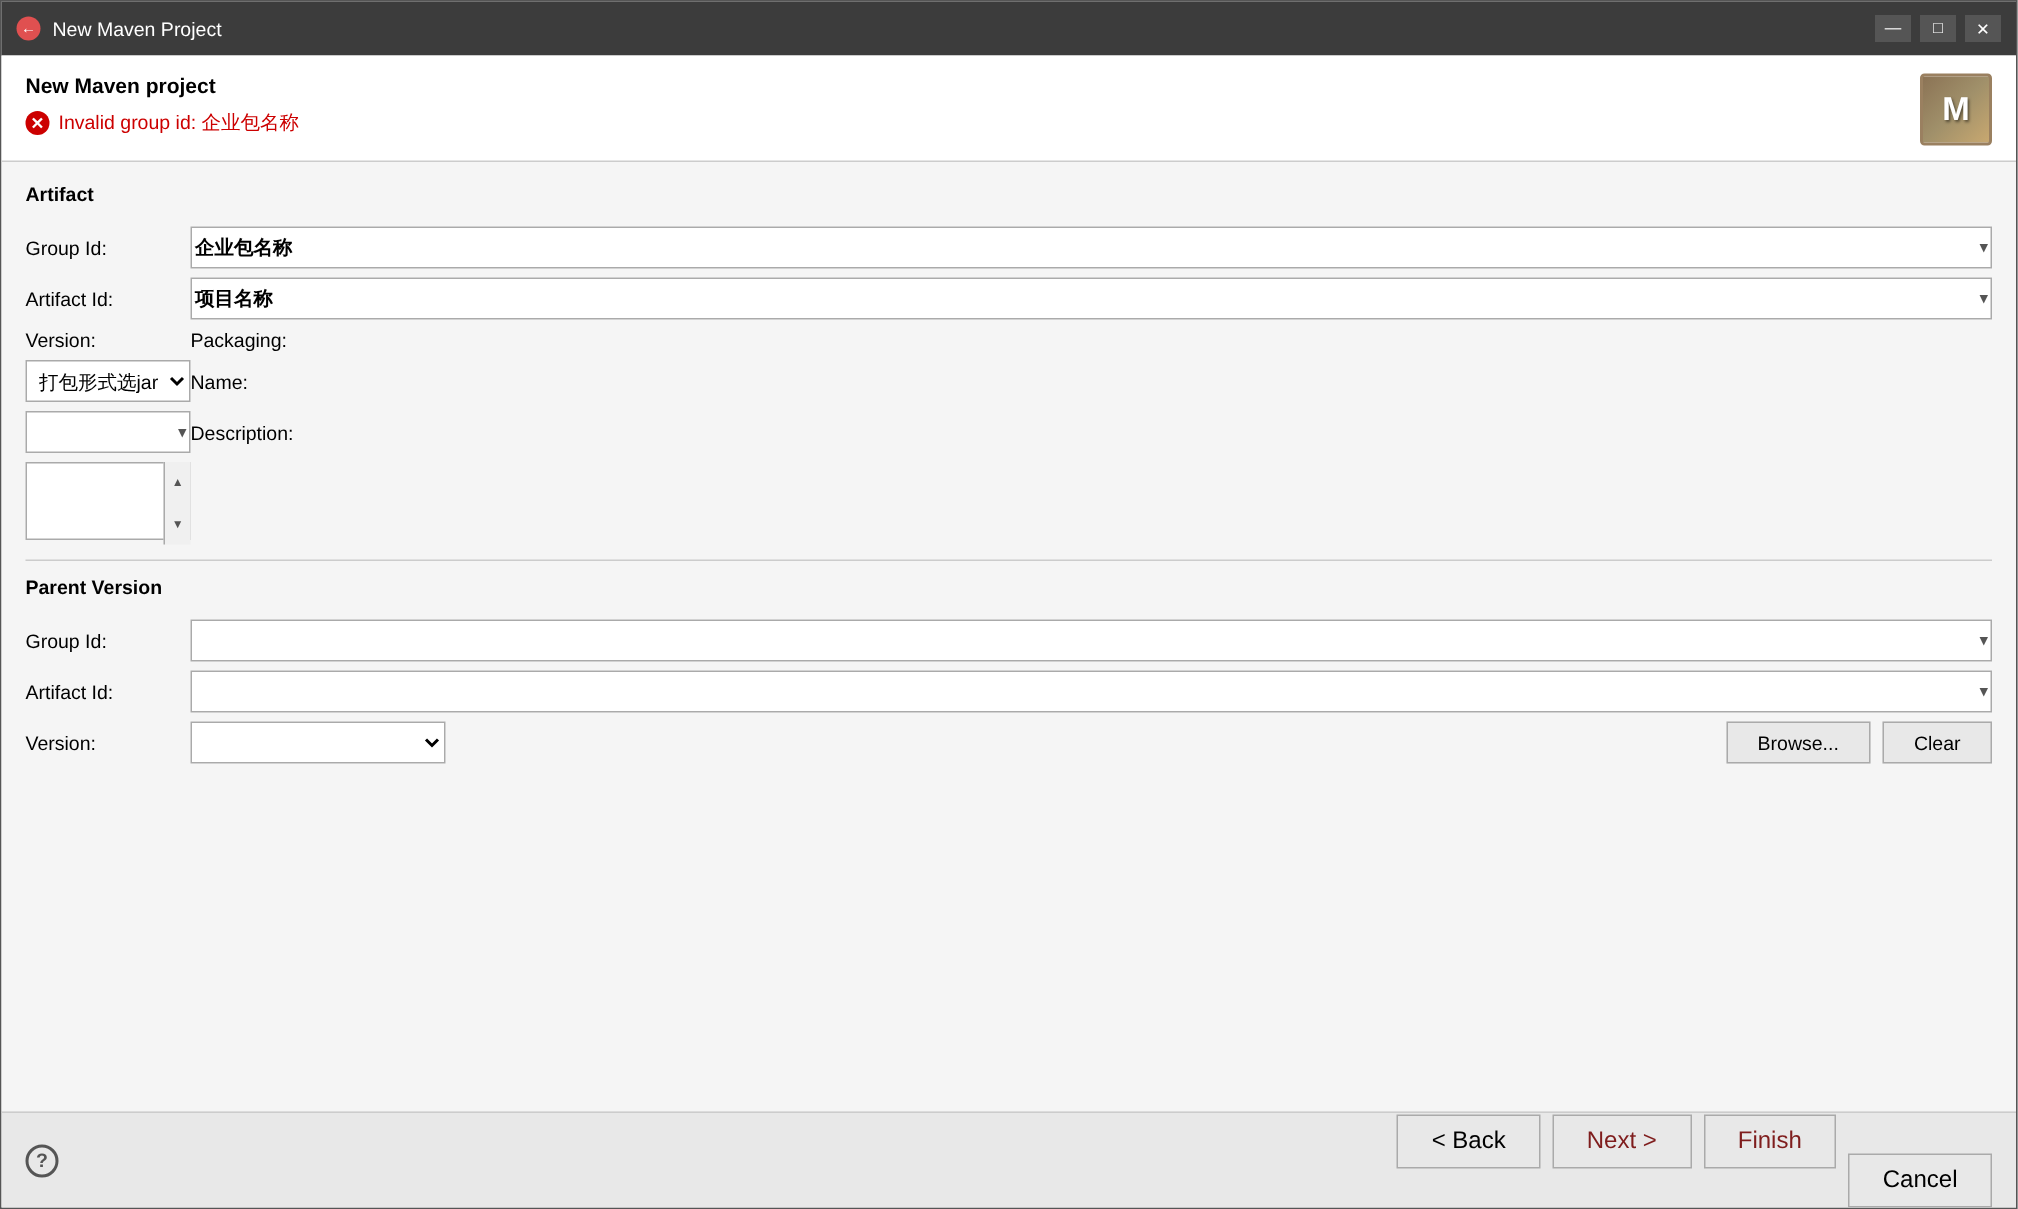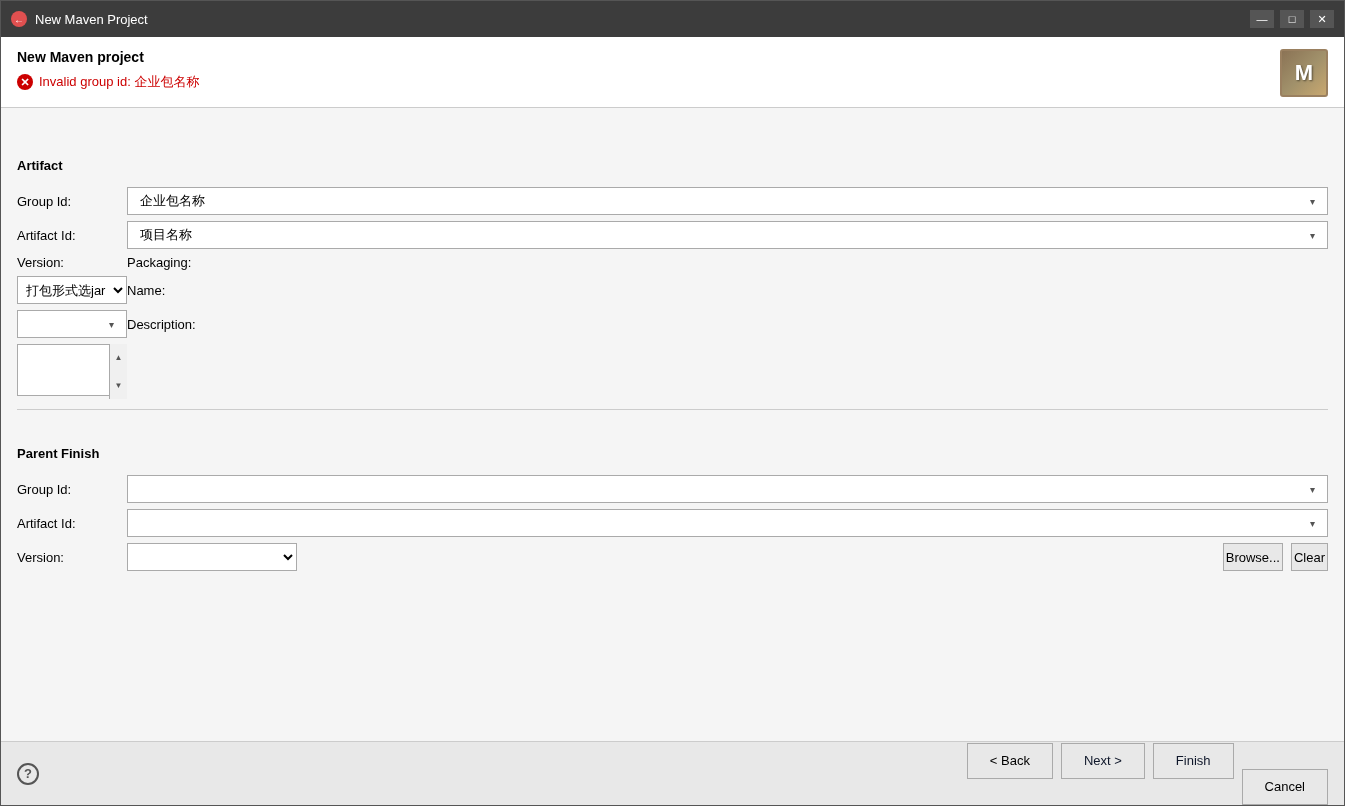--- a/index.html
+++ b/index.html
@@ -130,21 +130,20 @@
       padding: 14px 16px;
       overflow-y: auto;
     }
 
     .section-header {
       font-size: 13px;
       font-weight: bold;
       color: #000;
       margin-bottom: 10px;
       padding-bottom: 4px;
-      margin-top: 36px;
     }
 
     .form-grid {
       display: grid;
       grid-template-columns: 110px 1fr;
       gap: 6px 0;
       align-items: center;
       margin-bottom: 8px;
     }
 
@@ -152,27 +151,28 @@
       font-size: 13px;
       color: #000;
       text-align: left;
     }
 
     .form-input-combo {
       width: 100%;
       height: 28px;
       border: 1px solid #aaa;
       background: #fff;
-      padding: 2px 12px;
+      padding: 2px 2px;
       font-size: 13px;
       display: flex;
       align-items: center;
       justify-content: space-between;
       cursor: pointer;
       position: relative;
+      font-weight: bold;
     }
     .combo-arrow {
       color: #555;
       font-size: 10px;
     }
 
     .form-select-row {
       display: flex;
       align-items: center;
       gap: 6px;
@@ -207,21 +207,21 @@
       margin-top: 10px;
     }
 
     .parent-buttons-row {
       display: flex;
       align-items: center;
       gap: 8px;
     }
     .browse-btn, .clear-btn {
       height: 28px;
-      padding: 0 2px;
+      padding: 0 20px;
       border: 1px solid #aaa;
       background: #e8e8e8;
       font-size: 13px;
       cursor: pointer;
     }
 
     .advanced-section {
       margin-top: 14px;
     }
     .advanced-toggle {
@@ -269,26 +269,26 @@
     }
     .footer-buttons {
       display: flex;
       gap: 8px;
     }
     .footer-btn {
       height: 36px;
       padding: 0 22px;
       border: 1px solid #aaa;
       background: #e8e8e8;
-      font-size: 13px;
+      font-size: 16px;
       cursor: pointer;
       color: #000;
     }
     .footer-btn:disabled {
-      color: #0f172a;
+      color: #7f1d1d;
       cursor: default;
     }
     .footer-btn.cancel {
       background: #e8e8e8;
       margin-top: 26px;
     }
 
     
     ::-webkit-scrollbar { width: 8px; }
     ::-webkit-scrollbar-track { background: #f0f0f0; }
@@ -392,21 +392,21 @@
         <div class="description-scroll-btn">
           <button class="desc-scroll-up">▲</button>
           <button class="desc-scroll-down">▼</button>
         </div>
       </div>
     </div>
 
     <div class="separator"></div>
 
     <div class="parent-section">
-      <div class="section-header">Parent Finish</div>
+      <div class="section-header">Parent Version</div>
 
       <div class="form-grid">
 
         <label class="form-label">Group Id:</label>
         <div class="form-input-combo">
           <span></span>
           <span class="combo-arrow">▾</span>
         </div>
 
         <label class="form-label">Artifact Id:</label>

